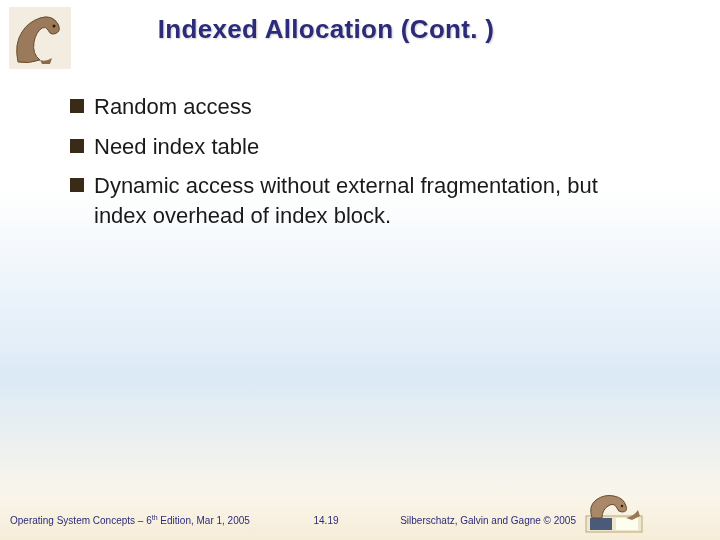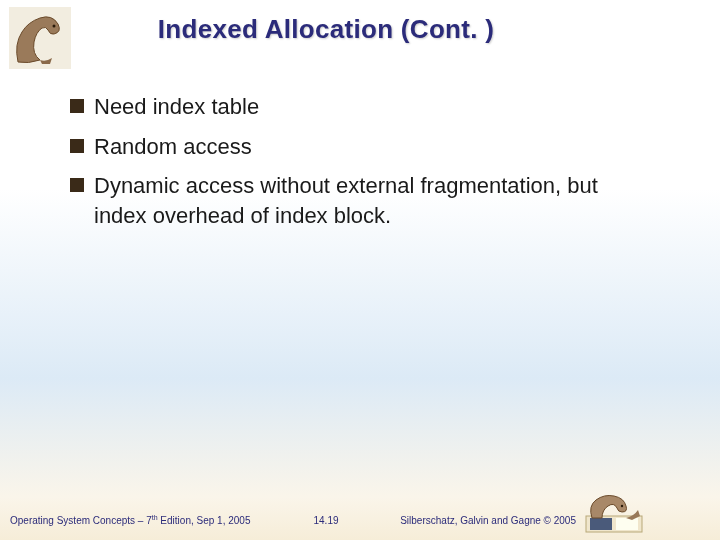--- a/index.html
+++ b/index.html
@@ -99,34 +99,34 @@
       <circle cx="48" cy="22" r="1.5" fill="#2a1a0a"></circle>
       <path d="M34 56 Q40 58 46 54 L44 60 L36 60 Z" fill="#8a6a4a"></path>
     </svg>
   </div>
 
   <h1 class="title">Indexed Allocation (Cont. )</h1>
 
   <div class="content">
     <div class="bullet-item">
       <div class="bullet-marker"></div>
-      <div>Need index table</div>
+      <div>Random access</div>
     </div>
     <div class="bullet-item">
       <div class="bullet-marker"></div>
-      <div>Random access</div>
+      <div>Need index table</div>
     </div>
     <div class="bullet-item">
       <div class="bullet-marker"></div>
       <div>Dynamic access without external fragmentation, but index overhead of index block.</div>
     </div>
   </div>
 
   <div class="footer-left">
-    <span>Operating System Concepts – 7</span><sup>th</sup><span> Edition, Sep 1, 2005</span>
+    <span>Operating System Concepts – 6</span><sup>th</sup><span> Edition, Mar 1, 2005</span>
   </div>
 
   <div class="footer-center">14.19</div>
 
   <div class="footer-right">Silberschatz, Galvin and Gagne © 2005</div>
 
   <div class="logo-bottom">
     <svg viewBox="0 0 60 44">
       <rect x="2" y="26" width="56" height="16" fill="#f0e6cc" stroke="#b8a878" stroke-width="1"></rect>
       <rect x="6" y="28" width="22" height="12" fill="#4a5a7a"></rect>

